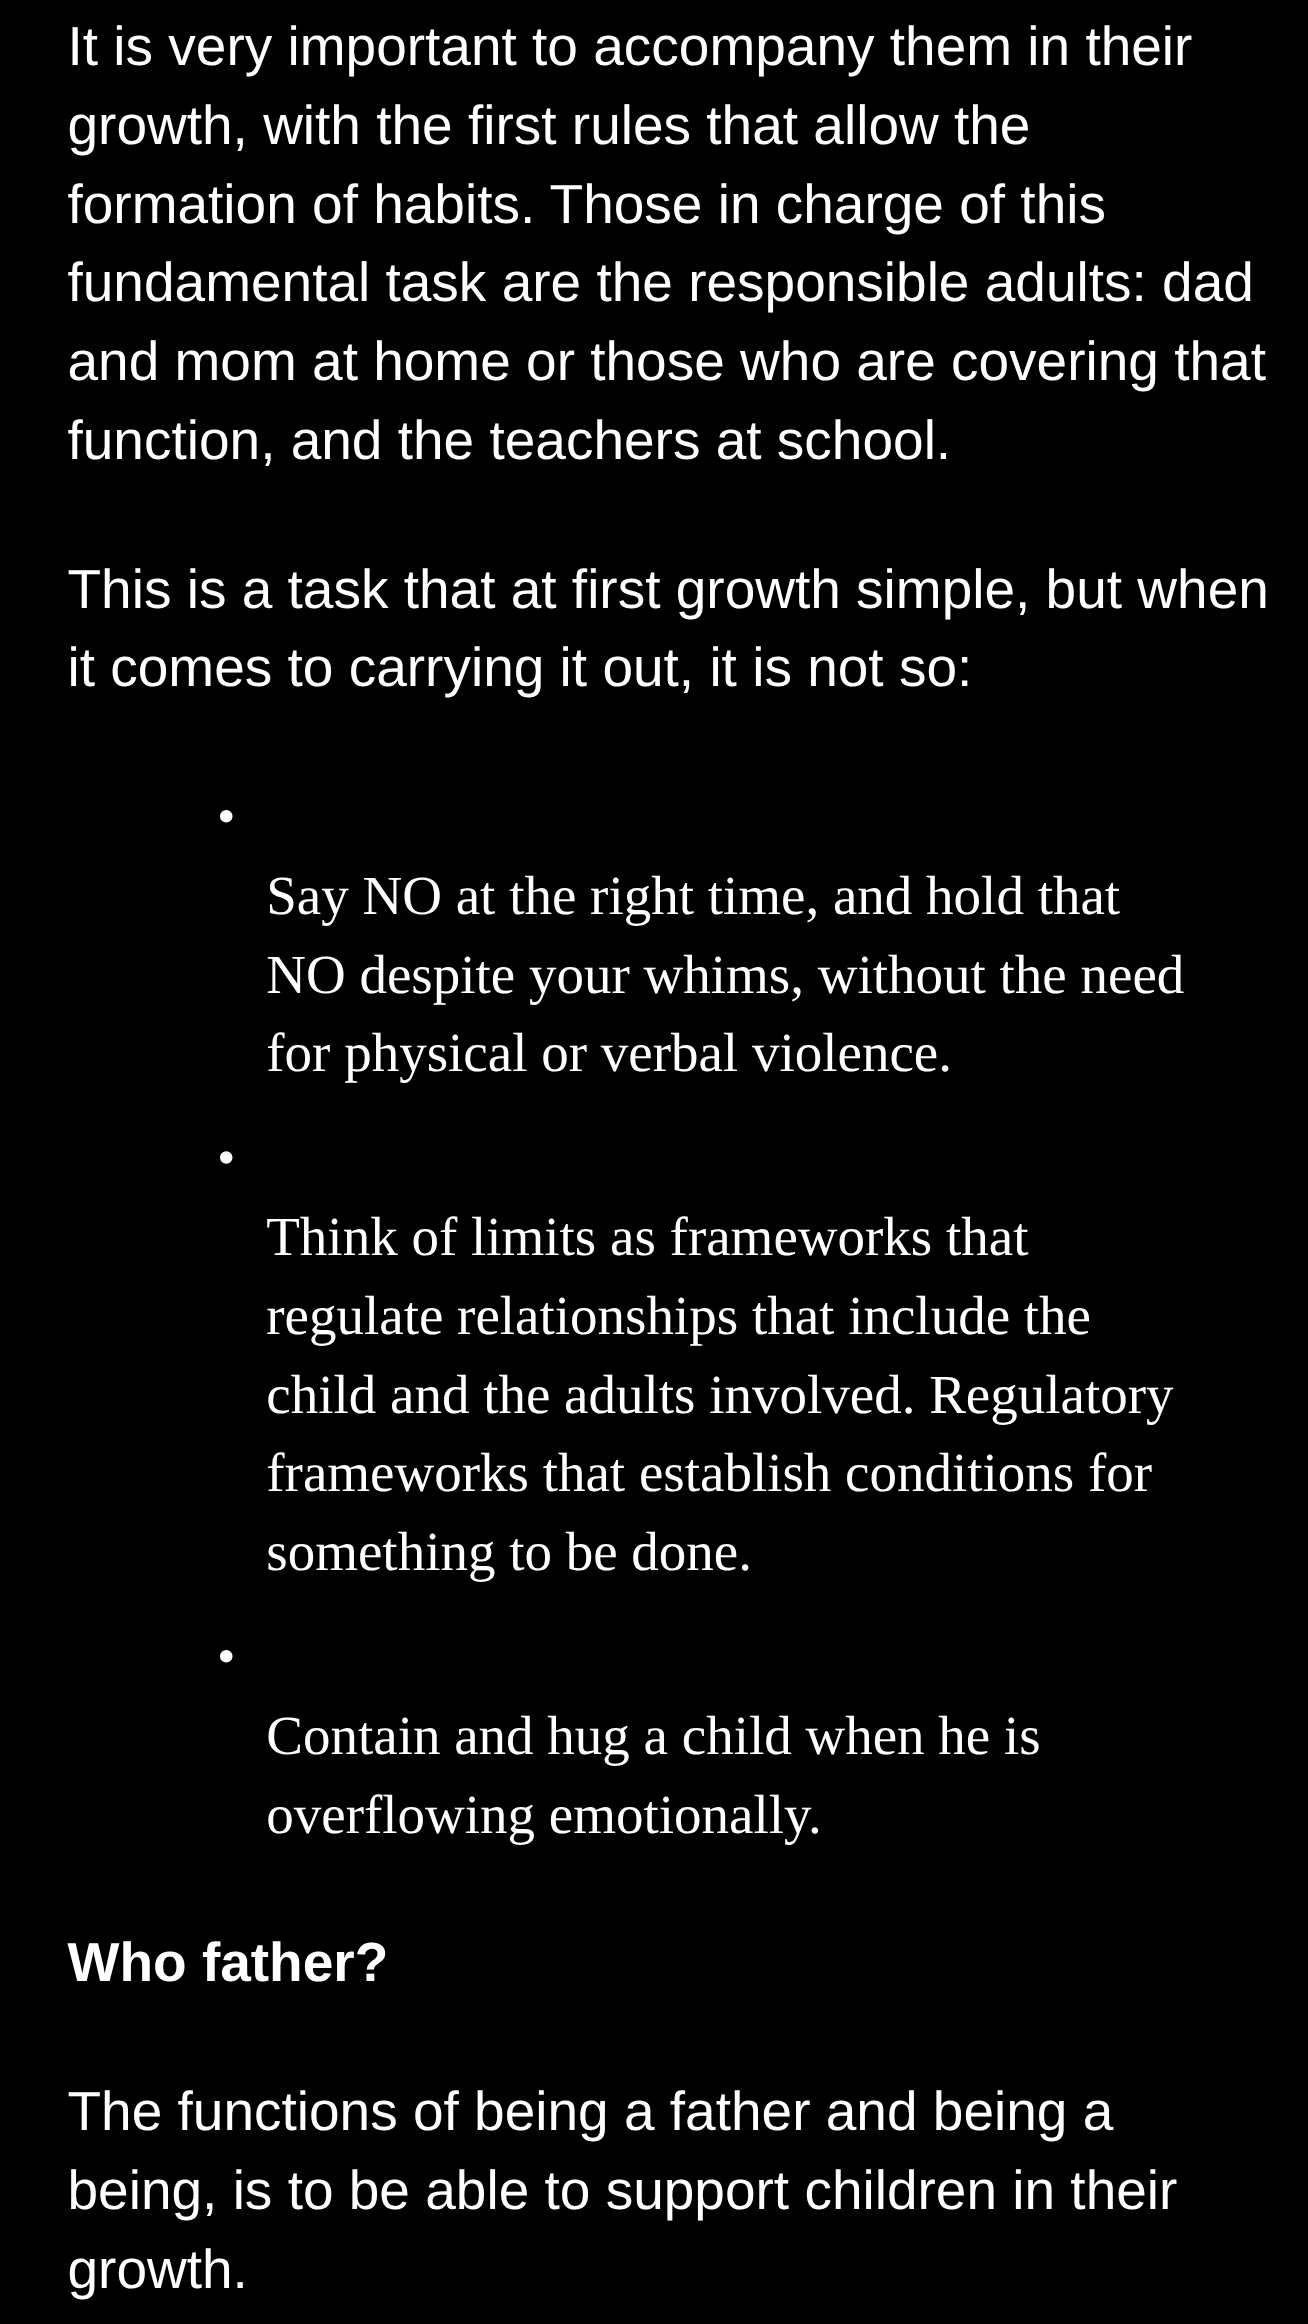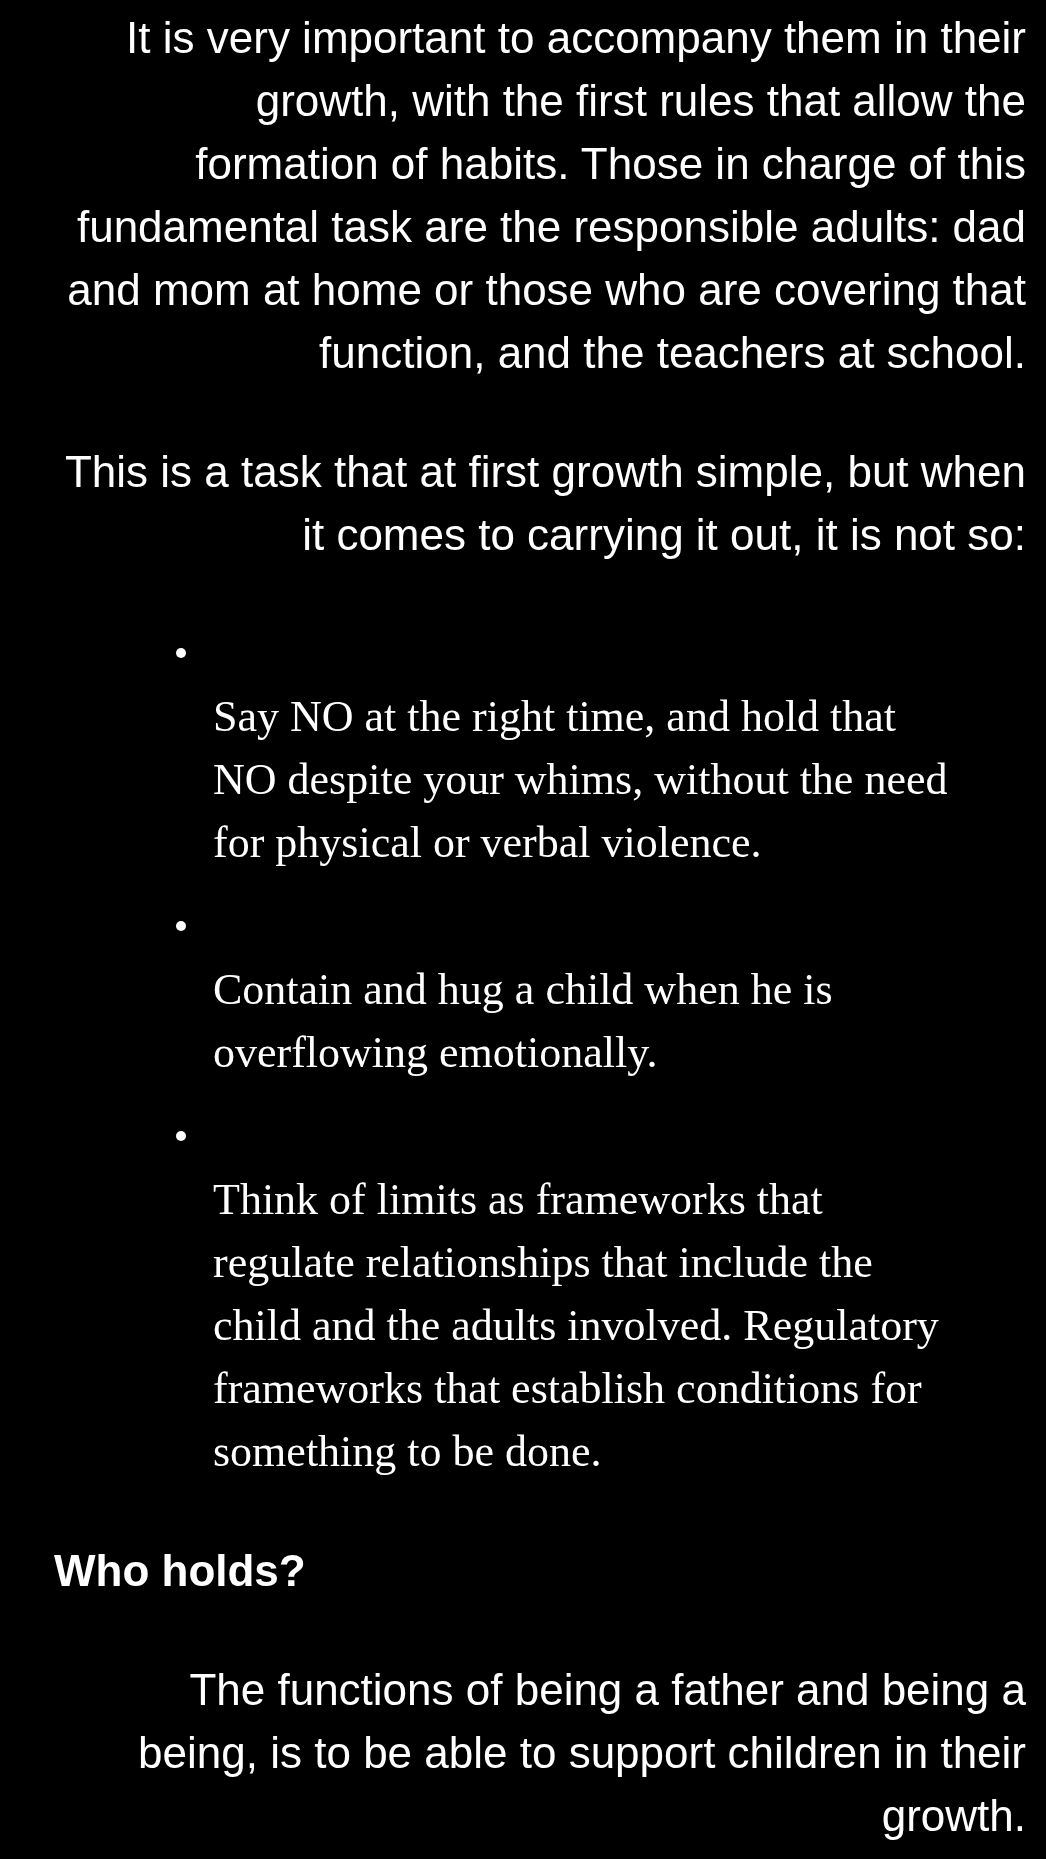--- a/index.html
+++ b/index.html
@@ -14,21 +14,20 @@
     font-family: "Liberation Sans", sans-serif;
     font-size: 44px;
     line-height: 63px;
     color: #ffffff;
     padding: 6px 20px 18px 54px;
   }
   article { display: block; }
   p {
     margin: 56px 0;
     white-space: pre-line;
-    text-align: right;
   }
   p.first { margin-top: 0; }
   h2 {
     font-size: 44px;
     line-height: 63px;
     font-weight: 700;
     margin: 56px 0;
     white-space: pre-line;
   }
   ul {
@@ -68,31 +67,31 @@
   <p>This is a task that at first growth simple, but when
 it comes to carrying it out, it is not so:</p>
 
   <ul>
     <li class="first">
       <span class="dot"></span><span>Say NO at the right time, and hold that
 NO despite your whims, without the need
 for physical or verbal violence.</span>
     </li>
     <li>
-      <span class="dot"></span><span>Contain and hug a child when he is
-overflowing emotionally.</span>
-    </li>
-    <li>
       <span class="dot"></span><span>Think of limits as frameworks that
 regulate relationships that include the
 child and the adults involved. Regulatory
 frameworks that establish conditions for
 something to be done.</span>
     </li>
+    <li>
+      <span class="dot"></span><span>Contain and hug a child when he is
+overflowing emotionally.</span>
+    </li>
   </ul>
 
-  <h2>Who holds?</h2>
+  <h2>Who father?</h2>
 
   <p>The functions of being a father and being a
 being, is to be able to support children in their
 growth.</p>
 
 </article>
 
 </body></html>

